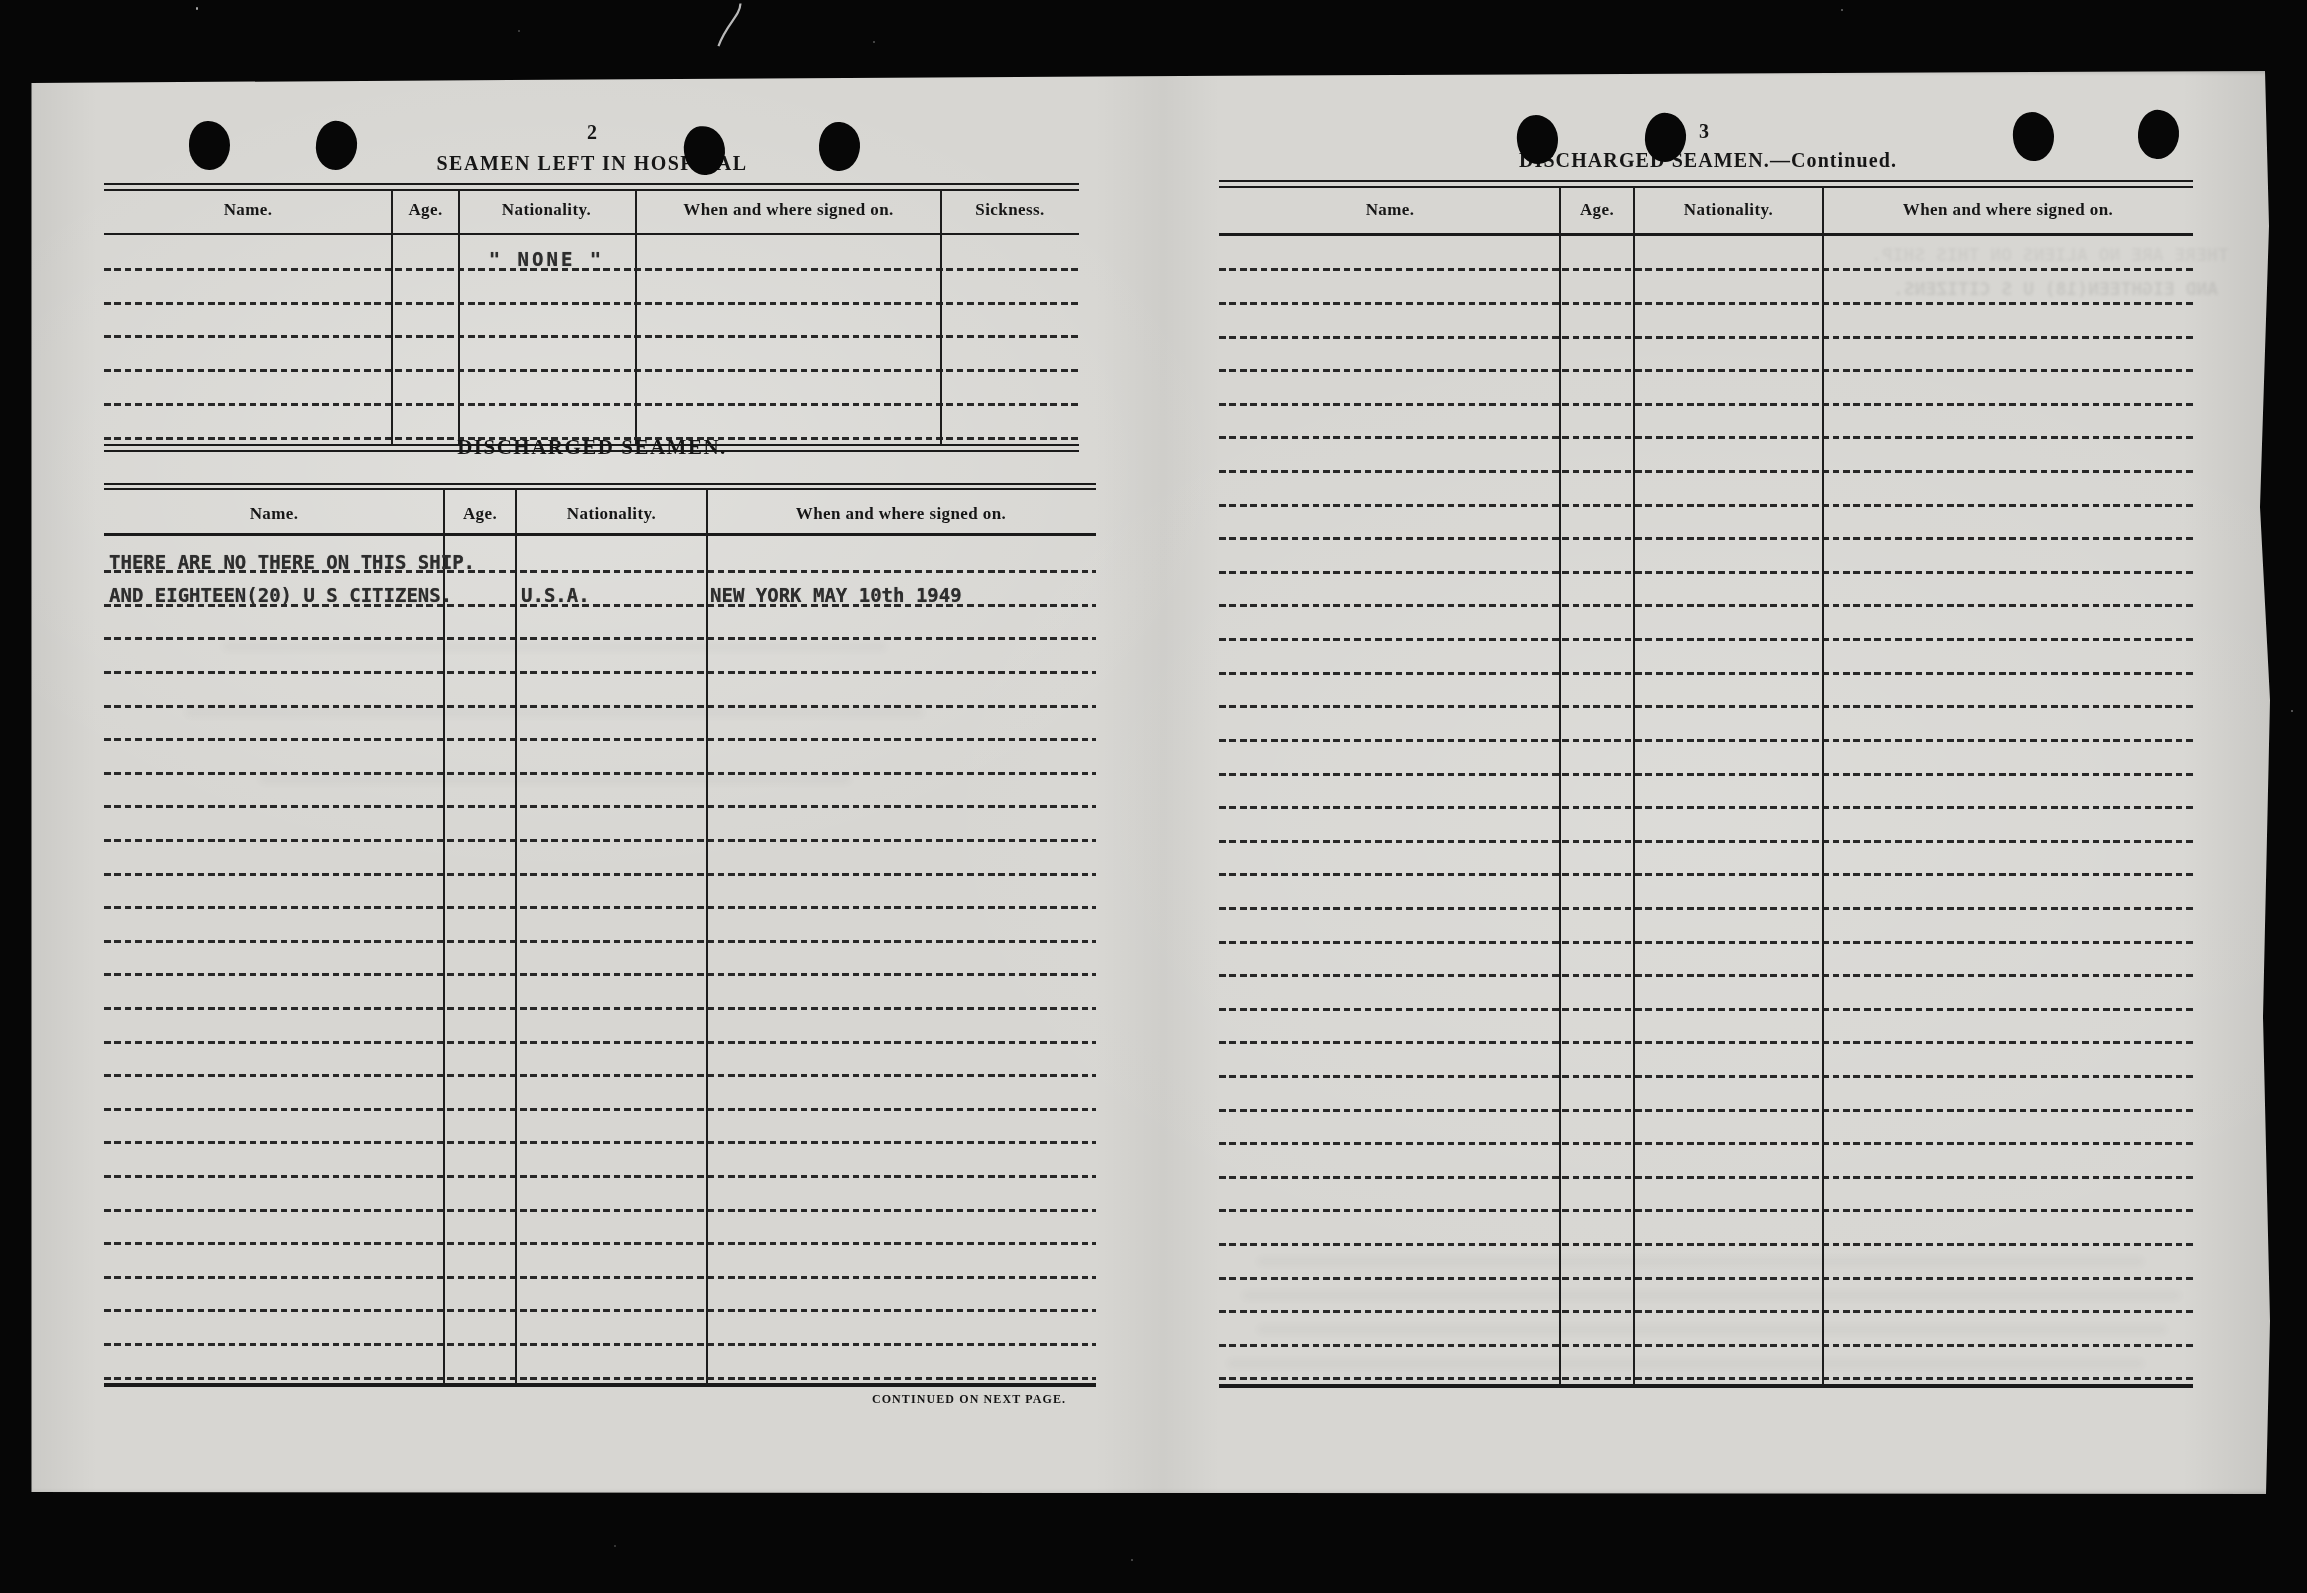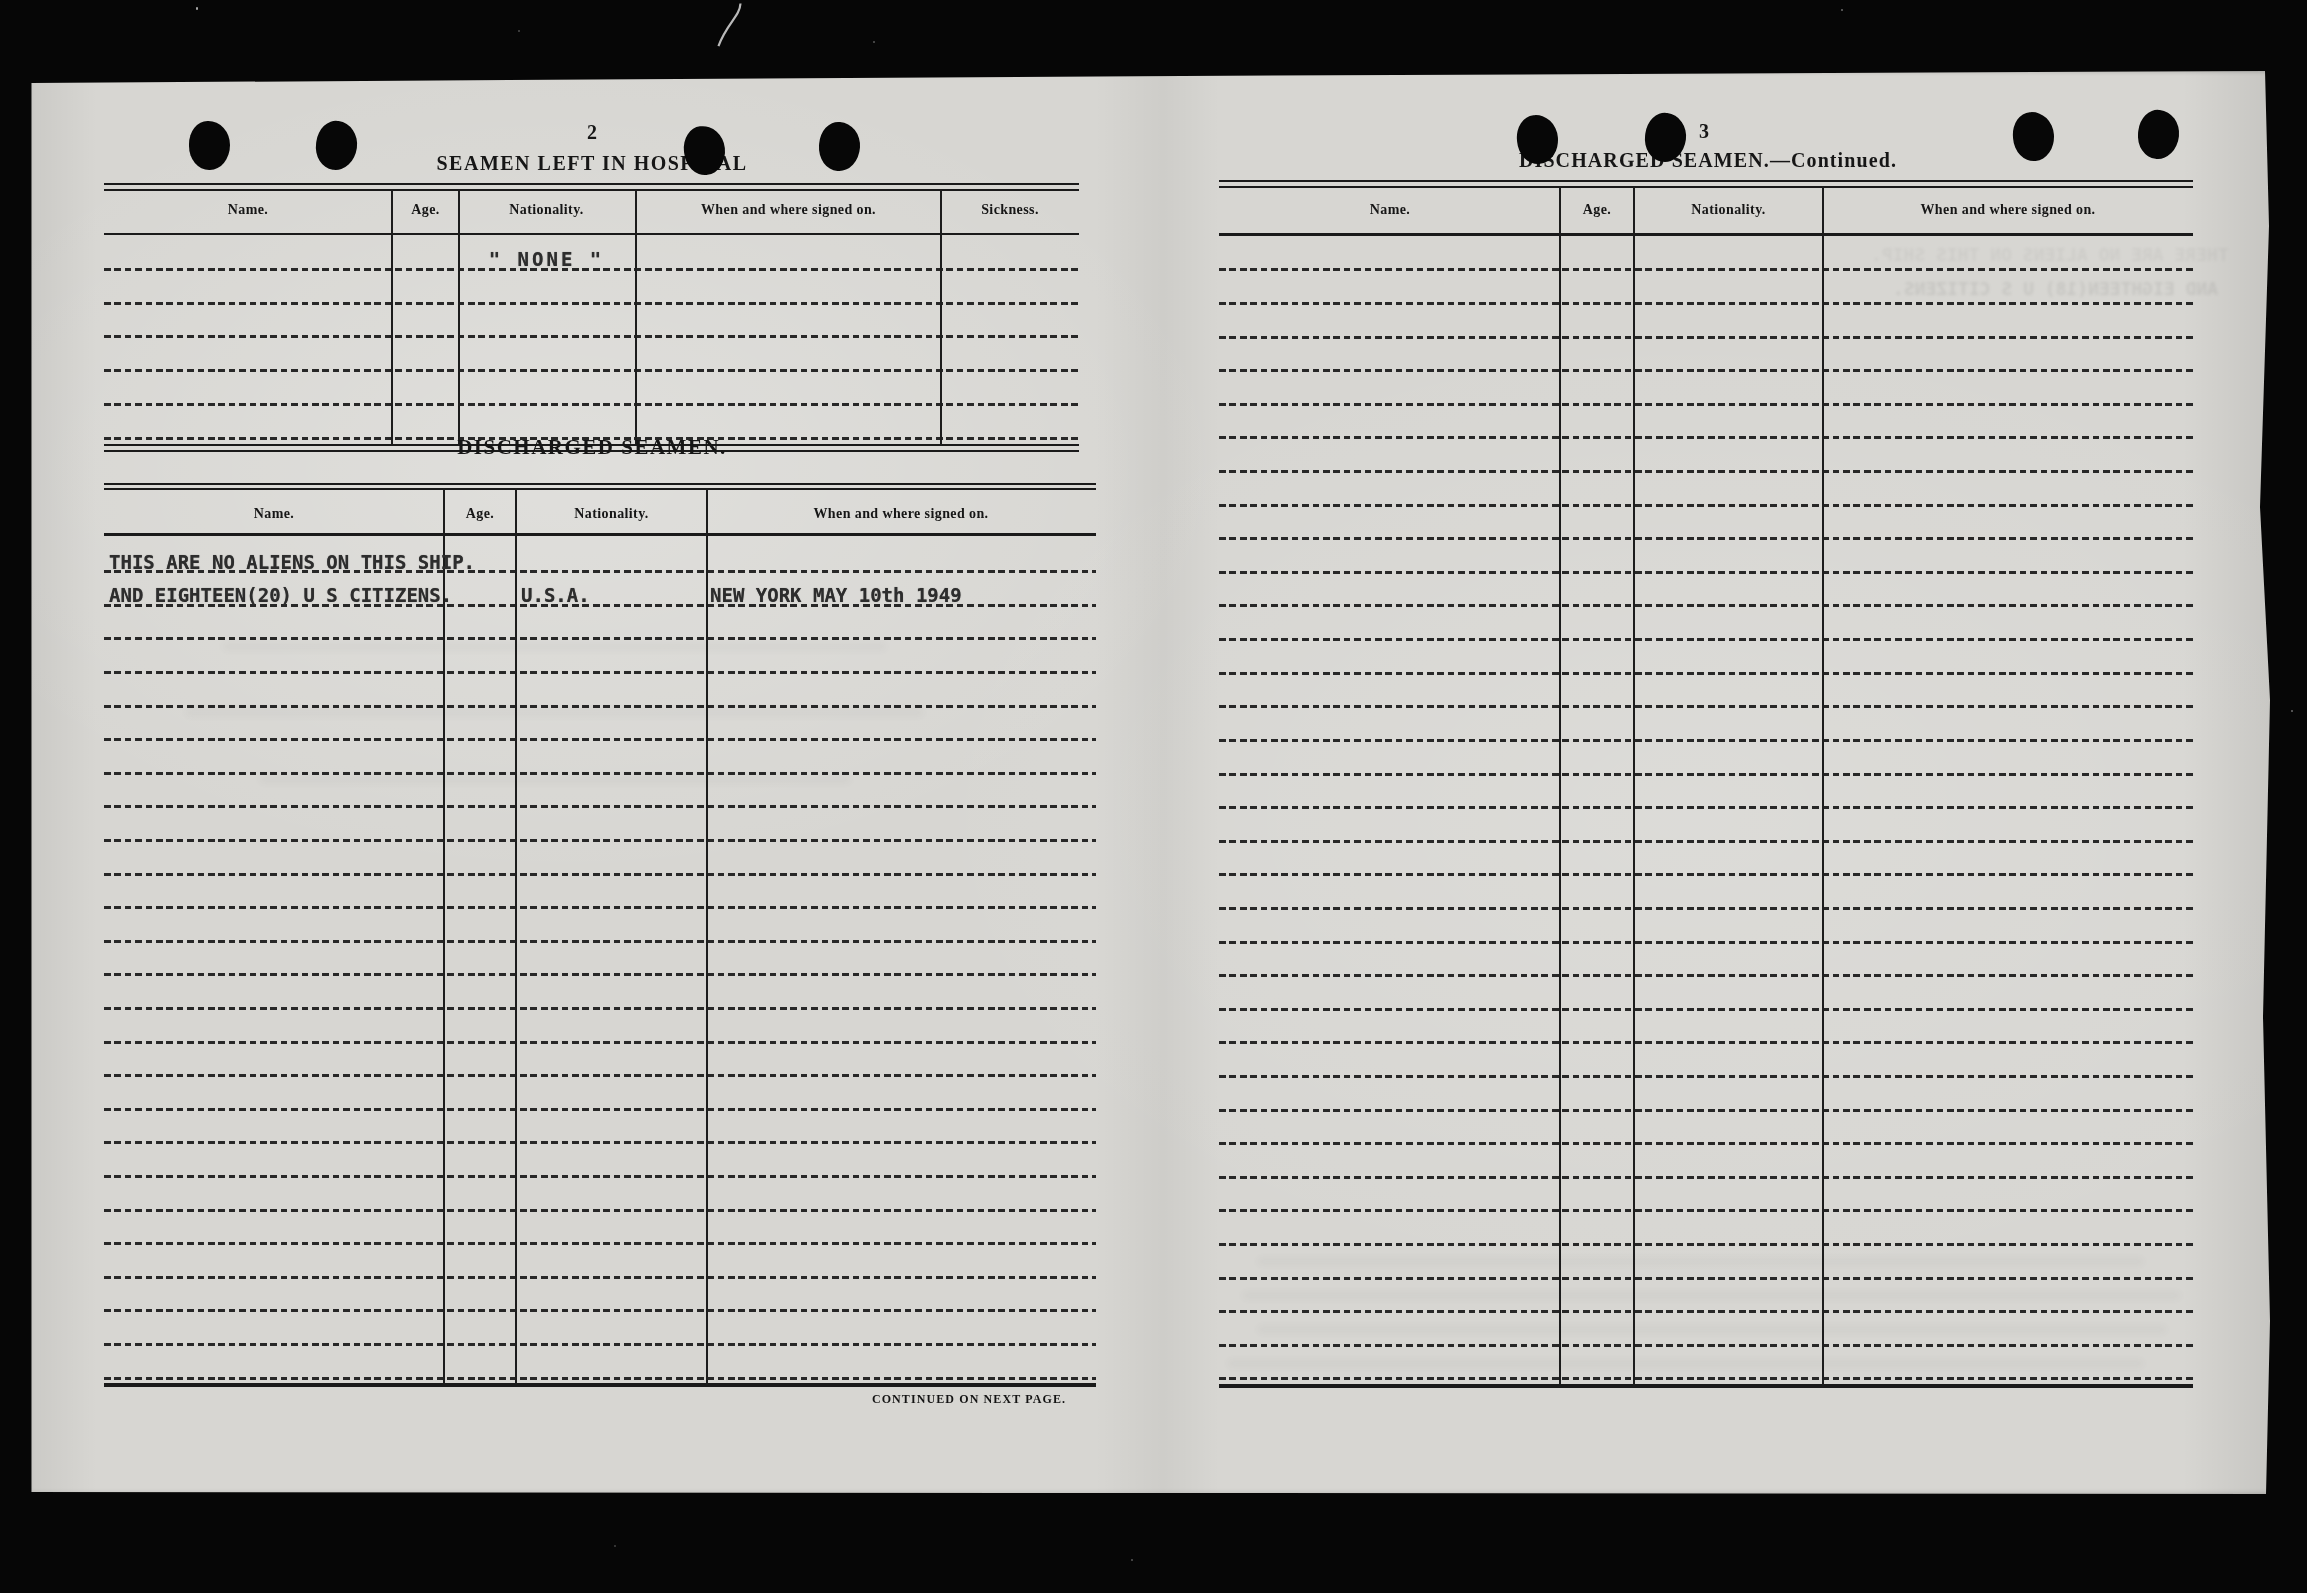--- a/index.html
+++ b/index.html
@@ -15,21 +15,21 @@
     box-shadow: inset 0 -5.2px 6.7px -3.7px rgba(0,0,0,.38), inset 0 3.7px 5.2px -3.7px rgba(0,0,0,.28);
     clip-path: polygon(1.5px 12px, 1109px 5.2px, 2235px 0px, 2239px 155px, 2230px 436px,
                        2240px 629px, 2233px 946px, 2240px 1250px, 2236px 1423px, 1.5px 1421px);}
   .gutter{position:absolute;left:1094px;top:71px;width:126px;height:1426px;
     background:linear-gradient(90deg, rgba(0,0,0,0), rgba(0,0,0,.045) 55%, rgba(0,0,0,0));}
   .serif{font-family:"Liberation Serif",serif;font-weight:bold;color:#161616;}
   .mono{font-family:"DejaVu Sans Mono",monospace;font-weight:bold;color:#2d2d2d;
         text-shadow:0 0 0.7px rgba(45,45,45,.75);white-space:nowrap;}
   .pgnum{font-size:20px;text-align:center;}
   .sect-title{font-size:20px;letter-spacing:1.5px;text-align:center;white-space:nowrap;}
-  .th{font-size:14px;text-align:center;letter-spacing:0.4px;line-height:19px;white-space:nowrap;}
+  .th{font-size:17px;text-align:center;letter-spacing:0.4px;line-height:19px;white-space:nowrap;}
   .rule{position:absolute;background:#1a1a1a;}
   .vline{position:absolute;width:2.2px;background:#1c1c1c;}
   .dashrow{position:absolute;height:3px;opacity:.95;
     background-image:repeating-linear-gradient(90deg,#1e1e1e 0 6.7px,rgba(0,0,0,0) 6.7px 10.4px);}
   .rows-layer{position:absolute;inset:0;pointer-events:none;}
   .typed{font-size:19px;line-height:19px;}
   .hole{position:absolute;width:41px;height:49px;background:#070707;
         border-radius:46% 54% 50% 50% / 48% 50% 52% 50%;}
   .footer-note{font-size:12px;letter-spacing:1.1px;text-align:center;color:#141414;}
   .ghost{filter:blur(1.5px);opacity:.12;transform:scaleX(-1);color:#555;
@@ -123,21 +123,21 @@
       <div class="dashrow" style="top: 1141px; left: 104px; width: 992px;"></div>
       <div class="dashrow" style="top: 1175px; left: 104px; width: 992px;"></div>
       <div class="dashrow" style="top: 1209px; left: 104px; width: 992px;"></div>
       <div class="dashrow" style="top: 1242px; left: 104px; width: 992px;"></div>
       <div class="dashrow" style="top: 1276px; left: 104px; width: 992px;"></div>
       <div class="dashrow" style="top: 1309px; left: 104px; width: 992px;"></div>
       <div class="dashrow" style="top: 1343px; left: 104px; width: 992px;"></div>
       <div class="dashrow" style="top: 1377px; left: 104px; width: 992px;"></div>
     </div>
 
-  <div class="abs mono typed" style="left:109px;top:553px">THIS ARE NO ALIENS ON THIS SHIP.</div>
+  <div class="abs mono typed" style="left:109px;top:553px">THERE ARE NO THERE ON THIS SHIP.</div>
   <div class="abs mono typed" style="left:109px;top:586px">AND EIGHTEEN(20) U S CITIZENS.</div>
   <div class="abs mono typed" style="left:521px;top:586px">U.S.A.</div>
   <div class="abs mono typed" style="left:710px;top:586px">NEW YORK MAY 10th 1949</div>
 
   <div class="smudge" style="left:222px;top:642px;width:665px"></div>
   <div class="smudge" style="left:185px;top:708px;width:739px"></div>
   <div class="smudge" style="left:259px;top:775px;width:592px"></div>
 
   <div class="abs serif footer-note" style="left:810px;top:1392px;width:318px">CONTINUED ON NEXT PAGE.</div>
 

